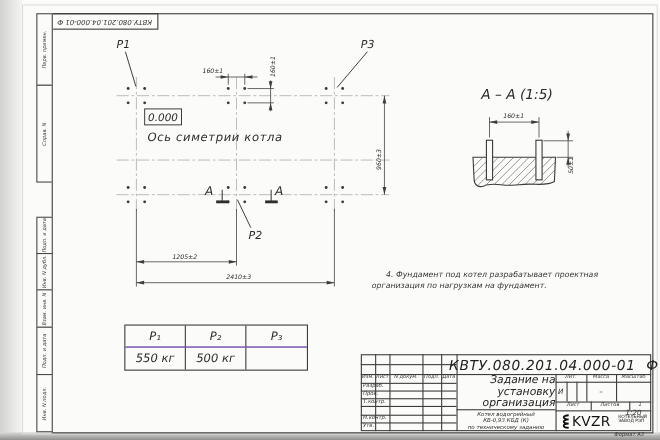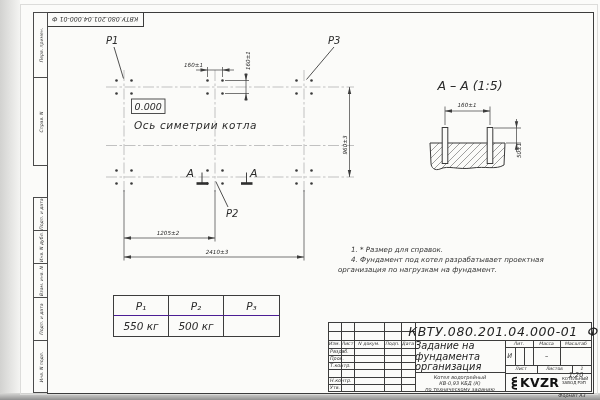--- a/index.html
+++ b/index.html
@@ -188,21 +188,20 @@
       <line x1="494" y1="128" x2="521" y2="128"></line>
         <line x1="506" y1="143" x2="521" y2="143"></line>
       <line x1="516.5" y1="119" x2="516.5" y2="152"></line>
     </g>
     <polygon fill="#3c3c3c" points="516.5,128 514.8,121.3 518.2,121.3"></polygon>
     <polygon fill="#3c3c3c" points="516.5,143 514.8,149.7 518.2,149.7"></polygon>
     <text transform="translate(521,158) rotate(-90)" font-size="5.6">50±1</text>
   </svg>
 
   <div class="abs notes it" style="left:338px;top:245px;width:242px;font-size:7.1px;line-height:1.42;color:#333;">
-    <p>1. * Размер для справок.</p>
     <p>4. Фундамент под котел разрабатывает проектная организация по нагрузкам на фундамент.</p>
   </div>
 
   <div id="loadtable" class="abs" style="left:113px;top:295px;">
     <div class="hd">P₁</div>
     <div class="hd">P₂</div>
     <div class="hd">P₃</div>
     <div>550 кг</div>
     <div>500 кг</div>
   </div>
@@ -247,23 +246,23 @@
   <div class="tb-head" style="left:354px;top:342px;width:30px;">N докум.</div>
   <div class="tb-head" style="left:384px;top:342px;width:17px;">Подп.</div>
   <div class="tb-head" style="left:401px;top:342px;width:14px;">Дата</div>
 
   <div class="tb-label" style="left:330px;top:349.5px;">Разраб.</div>
   <div class="tb-label" style="left:330px;top:356.5px;">Пров.</div>
   <div class="tb-label" style="left:330px;top:363.5px;">Т.контр.</div>
   <div class="tb-label" style="left:330px;top:378.5px;">Н.контр.</div>
   <div class="tb-label" style="left:330px;top:385.5px;">Утв.</div>
 
-  <div class="abs it" style="left:415px;top:341px;width:90px;height:31px;text-align:left;font-size:9.8px;line-height:10.5px;color:#222;">
+  <div class="abs it" style="left:415px;top:341px;width:90px;height:31px;text-align:right;font-size:9.8px;line-height:10.5px;color:#222;">
     <div>Задание на</div>
-    <div>фундамента</div>
+    <div>установку</div>
     <div>организация</div>
   </div>
 
   <div class="abs it" style="left:415px;top:373.5px;width:90px;text-align:center;font-size:5px;line-height:6px;color:#333;">
     <div>Котел водогрейный</div>
     <div>КВ-0,93 КБД (К)</div>
     <div>по техническому заданию</div>
   </div>
 
   <div class="tb-head" style="left:505px;top:342px;width:28px;">Лит.</div>
@@ -274,21 +273,21 @@
   <div class="abs it" style="left:560px;top:366px;width:32px;height:18px;display:flex;align-items:center;justify-content:center;font-size:6.5px;">1:20</div>
 
   <div class="tb-head" style="left:505px;top:367px;width:32px;">Лист</div>
   <div class="tb-head" style="left:537px;top:367px;width:35px;">Листов</div>
   <div class="tb-head" style="left:572px;top:367px;width:20px;">1</div>
 
   <div class="abs" style="left:506px;top:373.5px;width:85px;height:18px;display:flex;align-items:center;">
     <svg width="13" height="15" viewBox="0 0 13 15" style="flex:none;">
       <path d="M11,2.5 a4.5,1.9 0 1 0 0,3.8 M11,6.3 a4.5,1.9 0 1 0 0,3.8 M11,10.1 a4.5,1.9 0 1 0 0,3.8" fill="none" stroke="#111" stroke-width="1.7"></path>
     </svg>
-    <span style="font-weight:bold;font-size:12.5px;letter-spacing:0.3px;color:#111;margin-left:1px;">KVZR</span>
+    <span style="font-weight:normal;font-size:12.5px;letter-spacing:0.3px;color:#111;margin-left:1px;">KVZR</span>
     <span class="abs" style="left:56px;top:3px;font-size:4px;line-height:4.8px;color:#222;">
       <span style="display:block;">КОТЕЛЬНЫЙ</span>
       <span style="display:block;">ЗАВОД РЭП</span>
     </span>
   </div>
 
   <div class="abs it" style="left:552px;top:393px;width:40px;text-align:center;font-size:4.8px;color:#2e2e2e;">Формат А3</div>
 
 </div>
 

